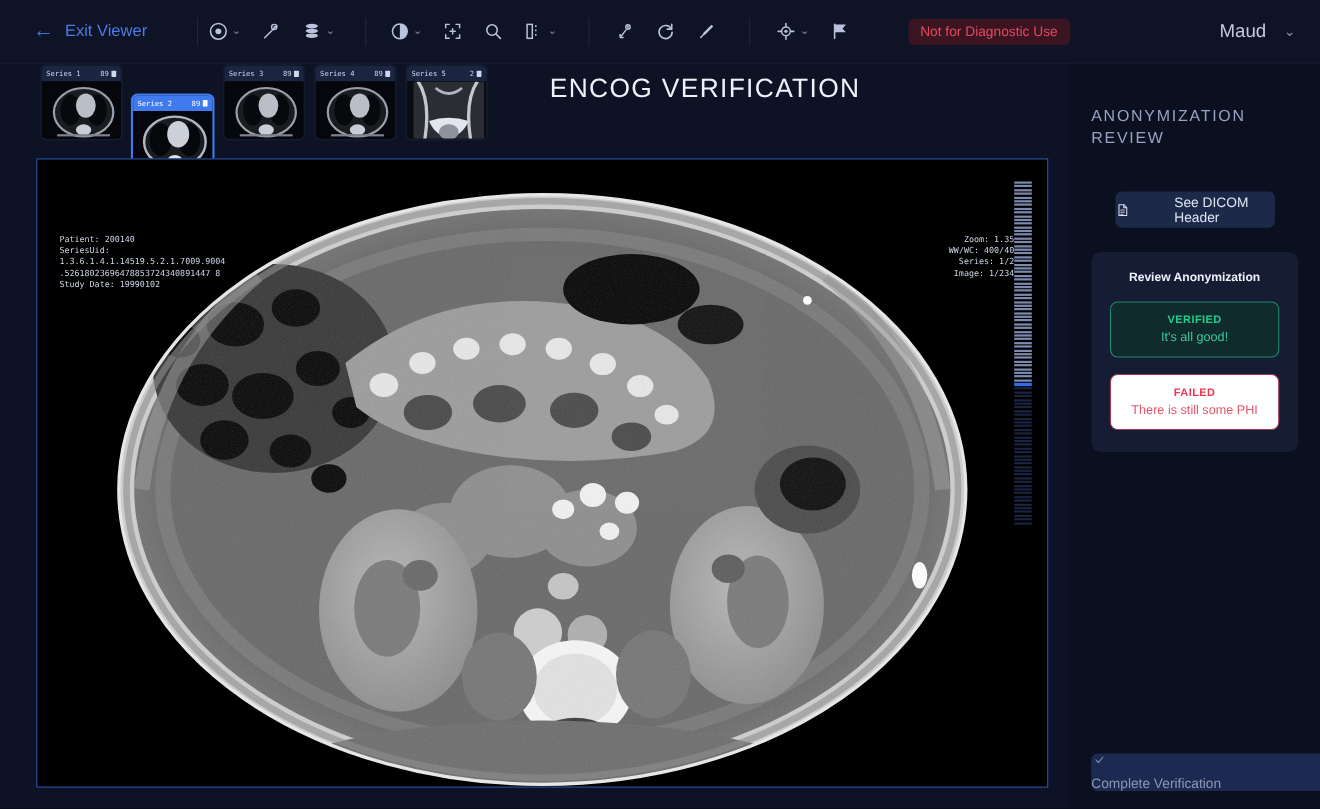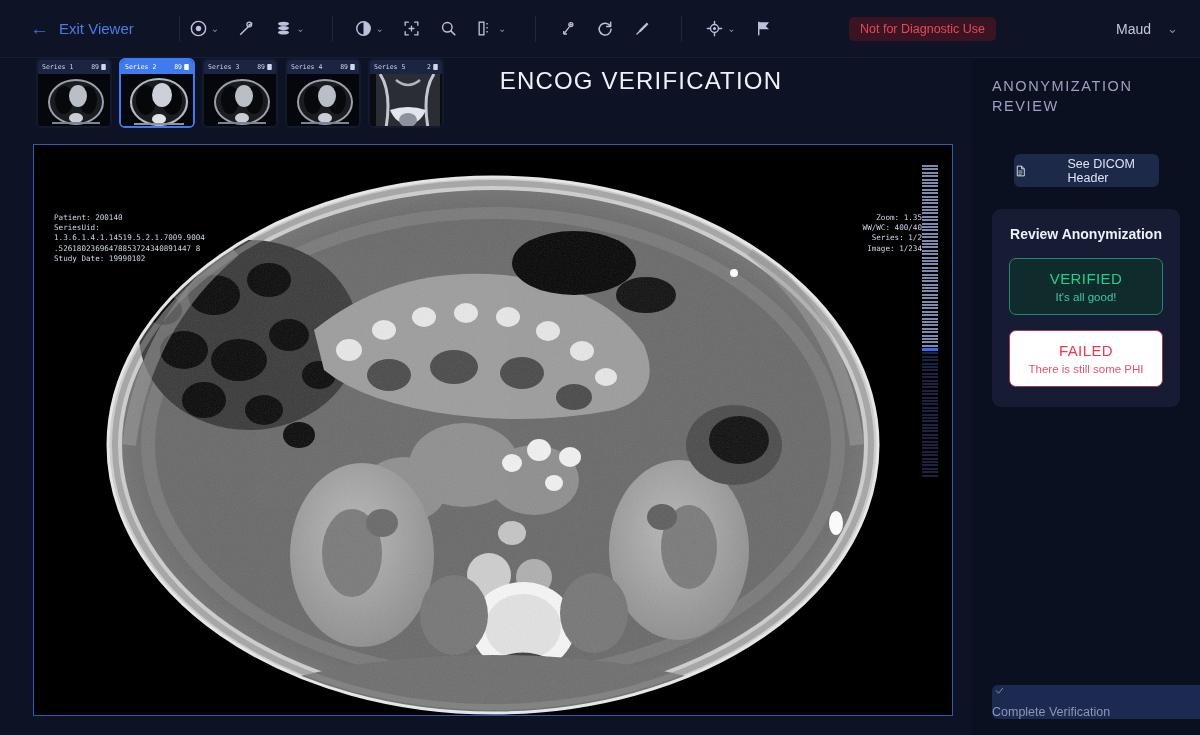--- a/index.html
+++ b/index.html
@@ -31,30 +31,30 @@
   }
   .tool svg { display:block; }
   .chev { color:#7f8cae; font-size:10px; line-height:1; }
 
   .badge-diag {
     background:#3a1420; color:#e4485f;
     font-size:12.5px; padding:5px 11px; border-radius:5px;
     white-space:nowrap;
   }
   .user-wrap { display:flex; align-items:center; gap:16px; margin-right:22px; cursor:pointer; }
-  .user-name { color:#c3cade; font-size:14px; }
+  .user-name { color:#c3cade; font-size:17px;margin-left:16px; }
 
   
   .thumbs { position:absolute; top:58px; left:36px; display:flex; gap:7px; }
   .thumb {
     width:76px; height:70px; border-radius:6px; overflow:hidden;
     background:#141a2e; border:2px solid transparent; cursor:pointer;
     position:relative;
   }
-  .thumb.active { border-color:#3f7bef; }
+  .thumb.active { border-color:#3f7bef;margin-top:27px; }
   .thumb-hdr {
     height:14px; background:#1b2440; display:flex; align-items:center;
     justify-content:space-between; padding:0 4px;
     font-family:"DejaVu Sans Mono", monospace; font-size:6.5px; color:#cfd7ea;
   }
   .thumb.active .thumb-hdr { background:#3f7bef; color:#ffffff; }
   .thumb-cnt { display:flex; align-items:center; gap:2px; }
   .thumb-img { height:54px; background:#05070d; position:relative; overflow:hidden; }
 
   
@@ -82,39 +82,39 @@
   .slice-tick { width:16px; height:2px; margin-bottom:1.4px; background:#7d8ab0; }
   .slice-tick.past { background:#1a2340; }
   .slice-tick.cur  { background:#2f6dea; height:3px; }
 
   
   .sidebar {
     position:absolute; right:0; top:58px; width:228px; height:677px;
     background:#0b1020; padding:18px 20px;
   }
   .side-title {
-    color:#97a3c2; font-size:14.5px; letter-spacing:1.6px; line-height:20px;
+    color:#97a3c2; font-size:14.5px; letter-spacing:1.6px; line-height:20px;margin-top:20px;
   }
   .dicom-btn {
     margin:38px auto 0; width:145px; height:33px; background:#1d2949;
     border-radius:6px; display:flex; align-items:center; justify-content:center;
     gap:8px; cursor:pointer;
   }
   .dicom-btn span { color:#dfe4f2; font-size:12.5px;margin-left:33px; }
 
   .review-card {
     margin-top:22px; background:#151c34; border-radius:9px; padding:17px 17px 20px;
   }
-  .review-head { color:#eef1f8; font-size:14px; text-align:center; font-weight:bold; margin-bottom:16px; }
+  .review-head { color:#eef1f8; font-size:11px; text-align:center; font-weight:bold; margin-bottom:16px; }
   .choice {
     border-radius:7px; padding:11px 6px; text-align:center; cursor:pointer; margin-bottom:15px;
   }
   .choice.verified { background:#102b2c; border:1px solid #1f8a6d; }
   .choice.failed   { background:#ffffff; border:1px solid #a33a52; margin-bottom:0; }
-  .choice-title { font-size:15px; font-weight:normal; letter-spacing:.4px; }
+  .choice-title { font-size:10px; font-weight:bold; letter-spacing:.4px; }
   .choice-sub   { font-size:11.5px; margin-top:4px; }
   .verified .choice-title { color:#1fd18f; }
   .verified .choice-sub   { color:#3fc79b; }
   .failed .choice-title   { color:#f0354f; }
   .failed .choice-sub     { color:#e2556c; }
 
   .complete-btn {
     position:absolute; left:20px; bottom:16px; width:214px; height:34px;
     background:#1c2a52; border-radius:6px;
     display:flex; align-items:flex-start; justify-content:center; gap:9px; cursor:pointer;flex-direction:column;

